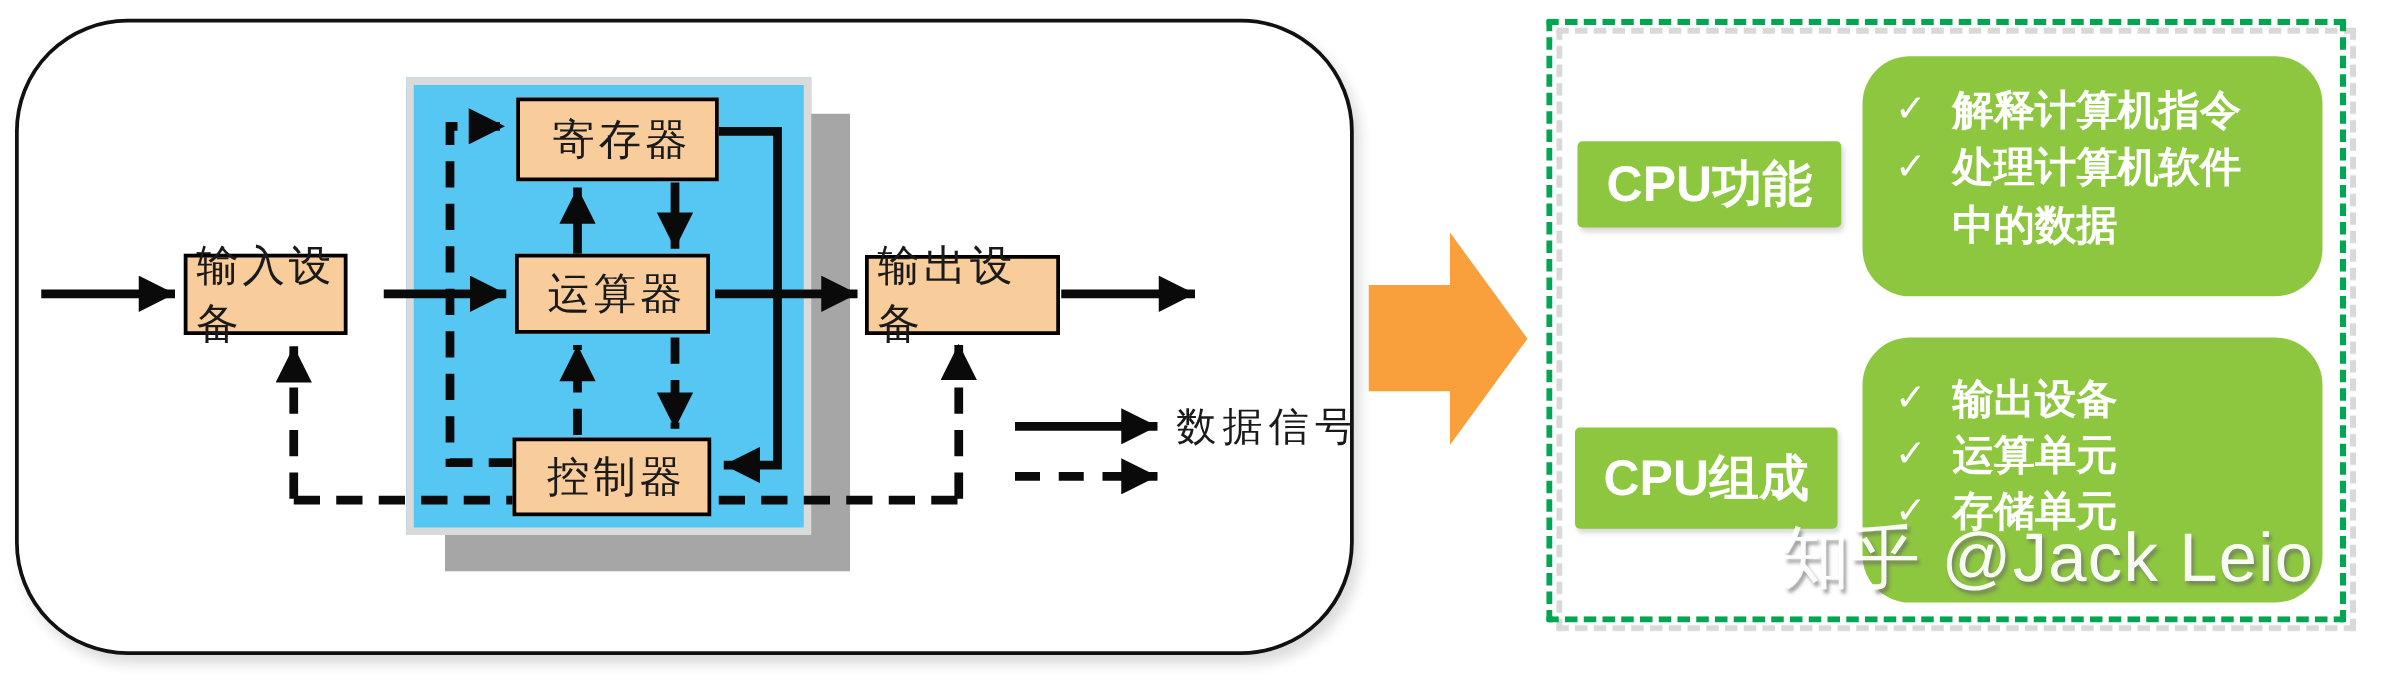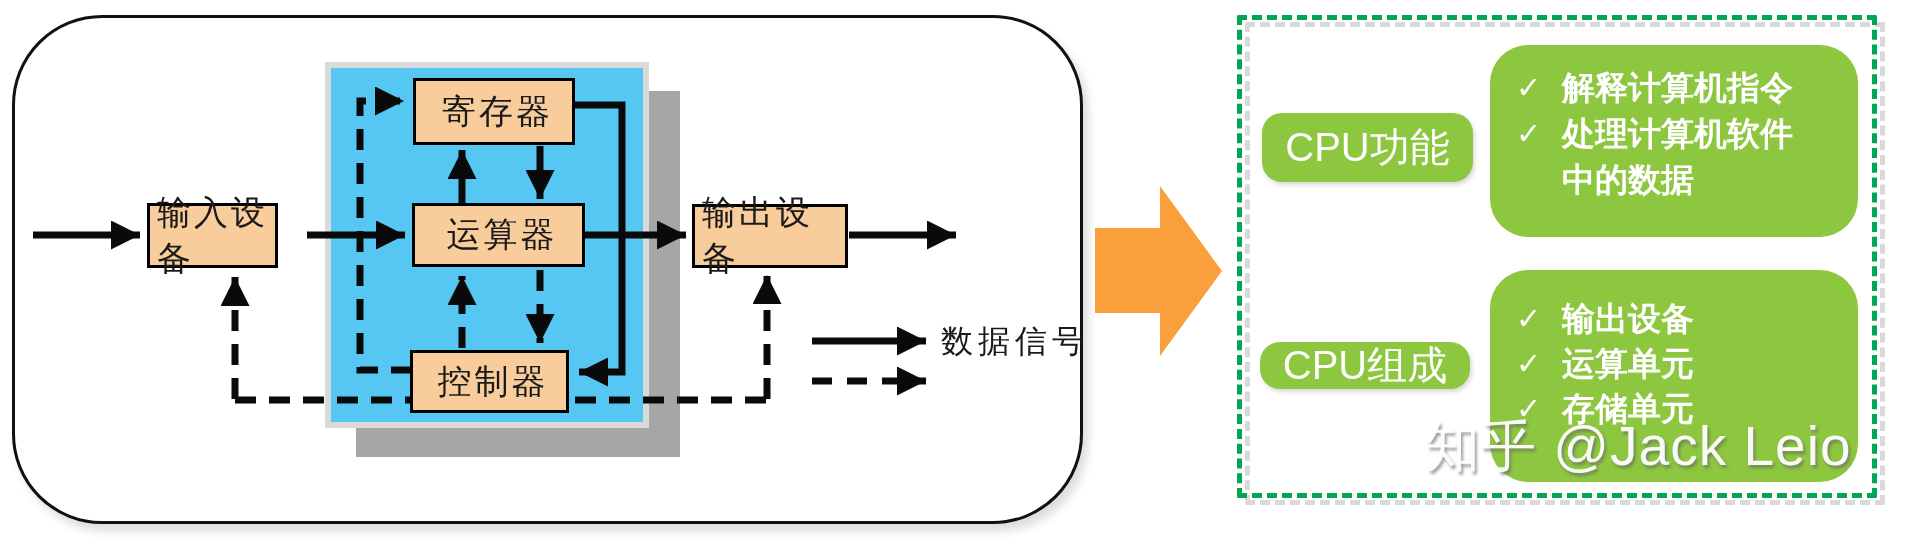--- a/index.html
+++ b/index.html
@@ -28,48 +28,48 @@
   
   .node{
     position:absolute;box-sizing:border-box;background:#f8cc9b;border:3px solid #000;
     display:flex;align-items:center;justify-content:center;
     font-family:"Liberation Serif","DejaVu Serif",serif;
     font-size:34px;color:#1a1a1a;letter-spacing:3px;padding-left:7px;
     z-index:5;
   }
   .node-input   {left:147px;top:203px;width:131px;height:65px;}
   .node-register{left:413px;top:78px; width:162px;height:67px;}
-  .node-alu     {left:412px;top:203px;width:173px;height:64px;}
+  .node-alu     {left:412px;top:203px;width:156px;height:64px;}
   .node-control {left:410px;top:350px;width:159px;height:63px;}
   .node-output  {left:692px;top:204px;width:156px;height:64px;}
   
   .legend-label{
     position:absolute;left:941px;height:36px;line-height:36px;
     font-family:"Liberation Serif","DejaVu Serif",serif;
     font-size:32px;color:#1a1a1a;letter-spacing:5px;z-index:5;
   }
   .legend-data   {top:323px;}
   .legend-control{top:363px;}
   
   .big-arrow{position:absolute;left:0;top:0;z-index:2;}
   
   .cpu-panel{
     position:absolute;left:1237px;top:15px;width:640px;height:483px;
     box-sizing:border-box;border:5px dashed #00a651;border-radius:2px;
     filter:drop-shadow(8px 7px 0 rgba(0,0,0,0.15));
     z-index:2;
   }
   .pill{
-    position:absolute;background:#8dc63f;border-radius:20px;
+    position:absolute;background:#8dc63f;border-radius:4px;
     display:flex;align-items:center;justify-content:center;
-    color:#fff;font-weight:normal;font-size:40px;
+    color:#fff;font-weight:bold;font-size:40px;
     box-shadow:2px 3px 4px rgba(0,0,0,0.15);z-index:3;
   }
   .pill-functions{left:1262px;top:113px;width:211px;height:69px;}
-  .pill-composition{left:1260px;top:342px;width:210px;height:47px;}
+  .pill-composition{left:1260px;top:342px;width:210px;height:81px;}
   .content-box{
     position:absolute;background:#8dc63f;border-radius:38px;
     box-sizing:border-box;color:#ffffff;font-weight:bold;z-index:3;
   }
   .content-functions{left:1490px;top:45px;width:368px;height:192px;padding:20px 10px 0 26px;line-height:46px;}
   .content-composition{left:1490px;top:270px;width:368px;height:212px;padding:26px 10px 0 26px;line-height:45px;}
   .check-item{display:flex;align-items:flex-start;font-size:33px;}
   .check-item .check{flex:0 0 46px;font-size:30px;}
   .check-item .txt{flex:0 1 auto;max-width:252px;}
   

